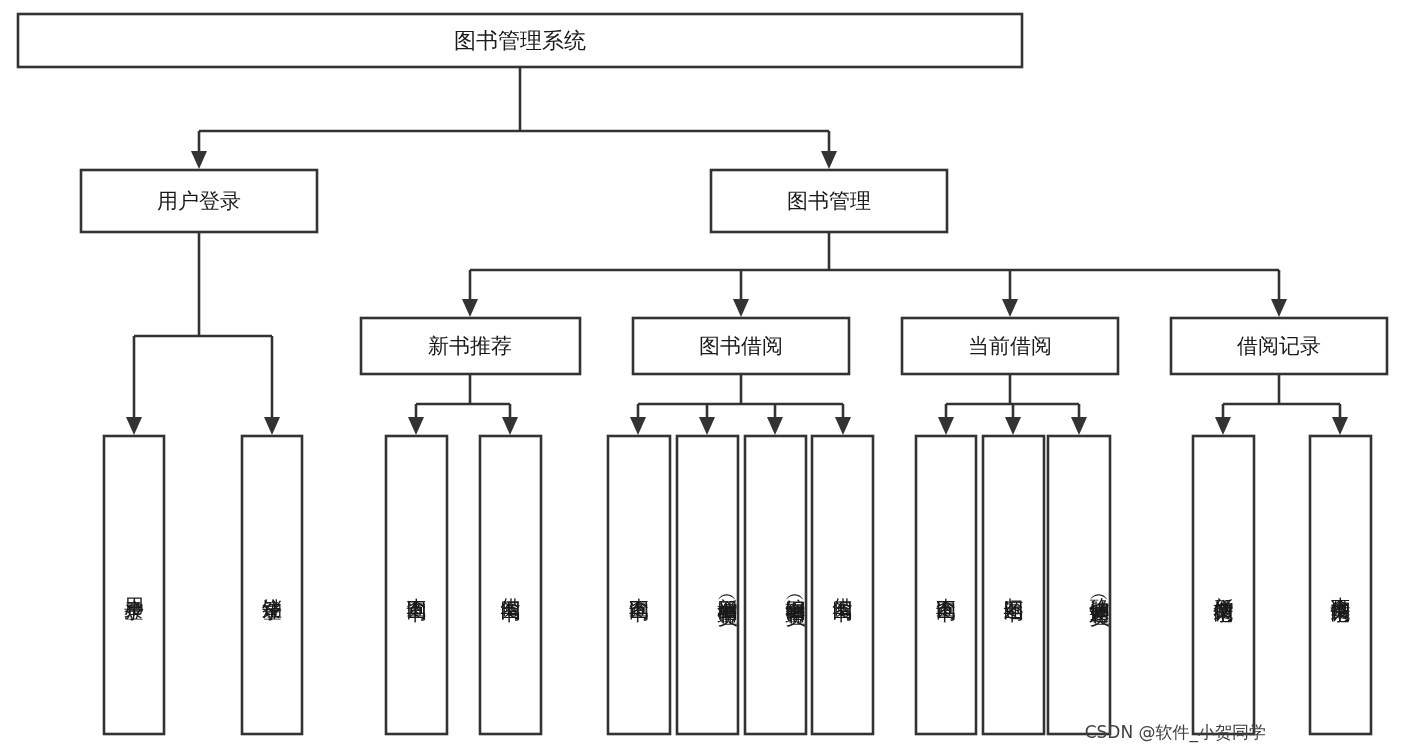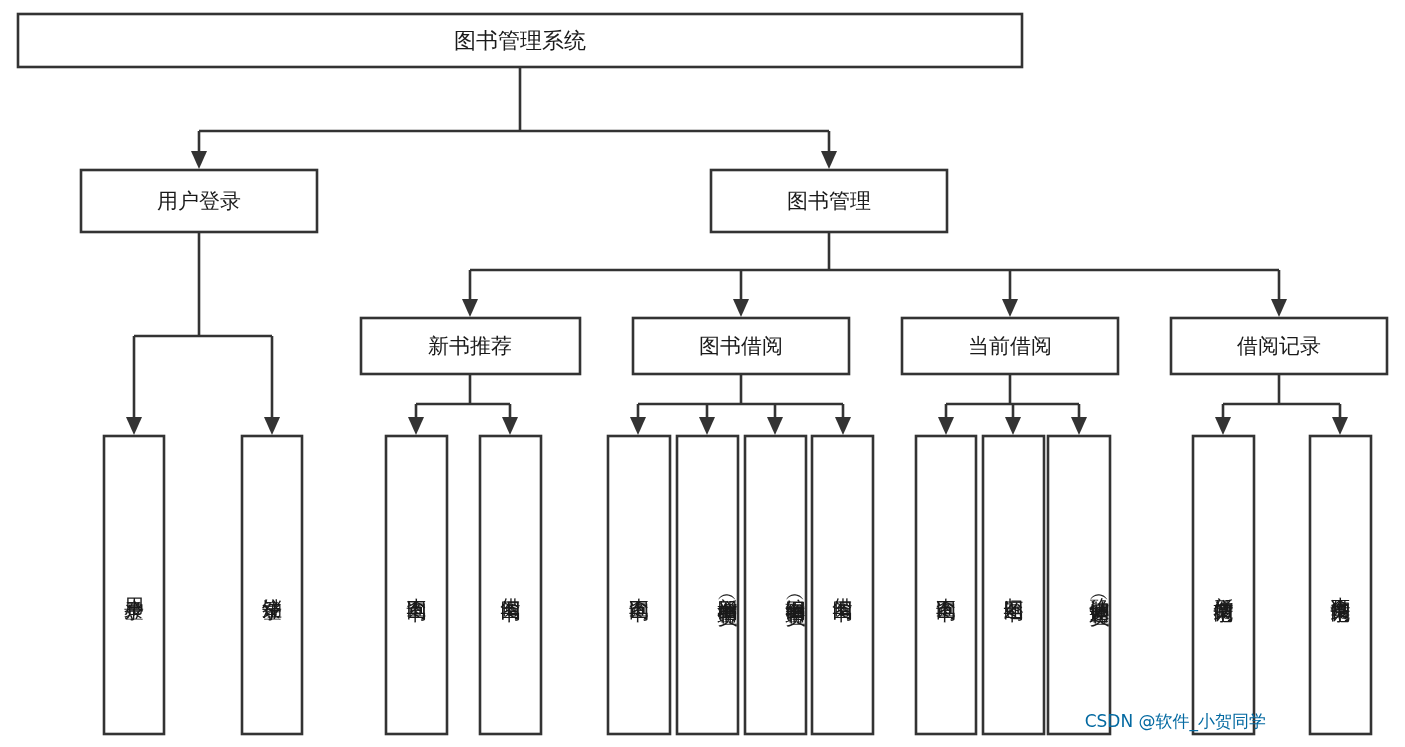--- a/index.html
+++ b/index.html
@@ -65,24 +65,24 @@
     font-size: 20px;
     line-height: 1.05;
     letter-spacing: 1.5px;
     color: #1a1a1a;
     white-space: nowrap;
     pointer-events: none;
   }
   #watermark {
     position: absolute;
     right: 8px;
-    bottom: 14px;
+    bottom: 3px;
     font-family: "DejaVu Sans", "Liberation Sans", sans-serif;
     font-size: 17px;
-    color: #0369a1;
+    color: #404040;
     white-space: nowrap;
   }
 </style>
 </head>
 <body>
 
 <div id="diagram-root">
 
   <svg id="flow-svg" viewBox="0 0 1405 747">
     <defs>

